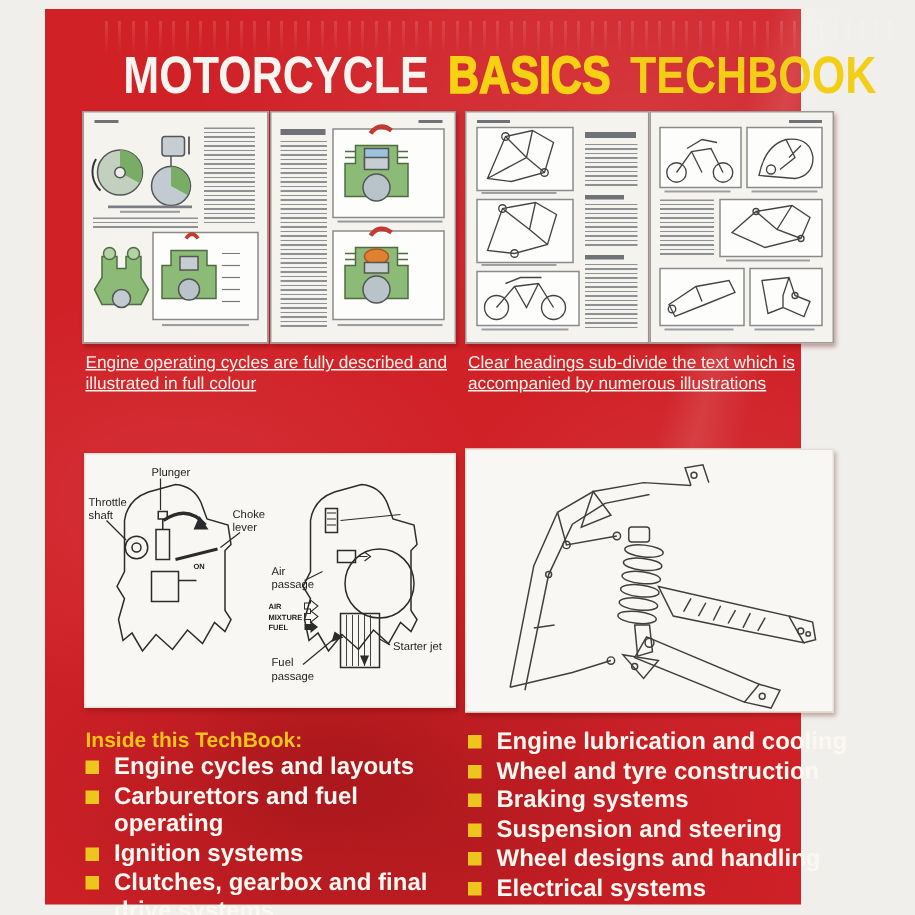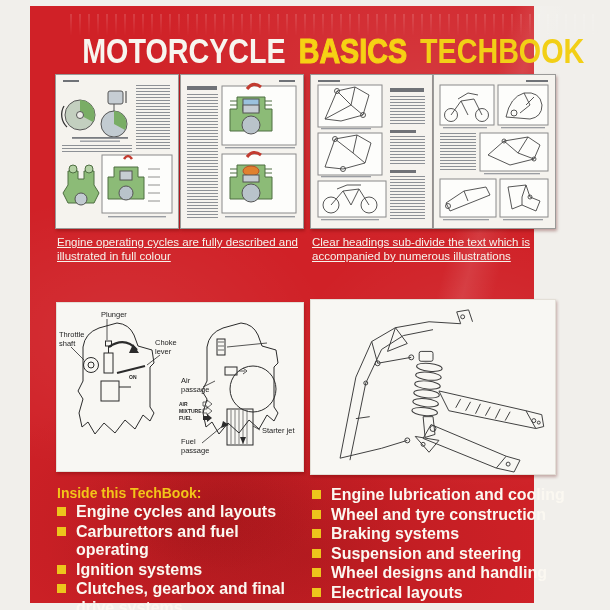--- a/index.html
+++ b/index.html
@@ -380,19 +380,19 @@
     <div class="item">
       <span class="bullet"></span>
       <span class="label">Suspension and steering</span>
     </div>
     <div class="item">
       <span class="bullet"></span>
       <span class="label">Wheel designs and handling</span>
     </div>
     <div class="item">
       <span class="bullet"></span>
-      <span class="label">Electrical layouts</span>
+      <span class="label">Electrical systems</span>
     </div>
   </div>
 
 </div>
 
 <div class="corner-sliver"></div>
 
 </body></html>

